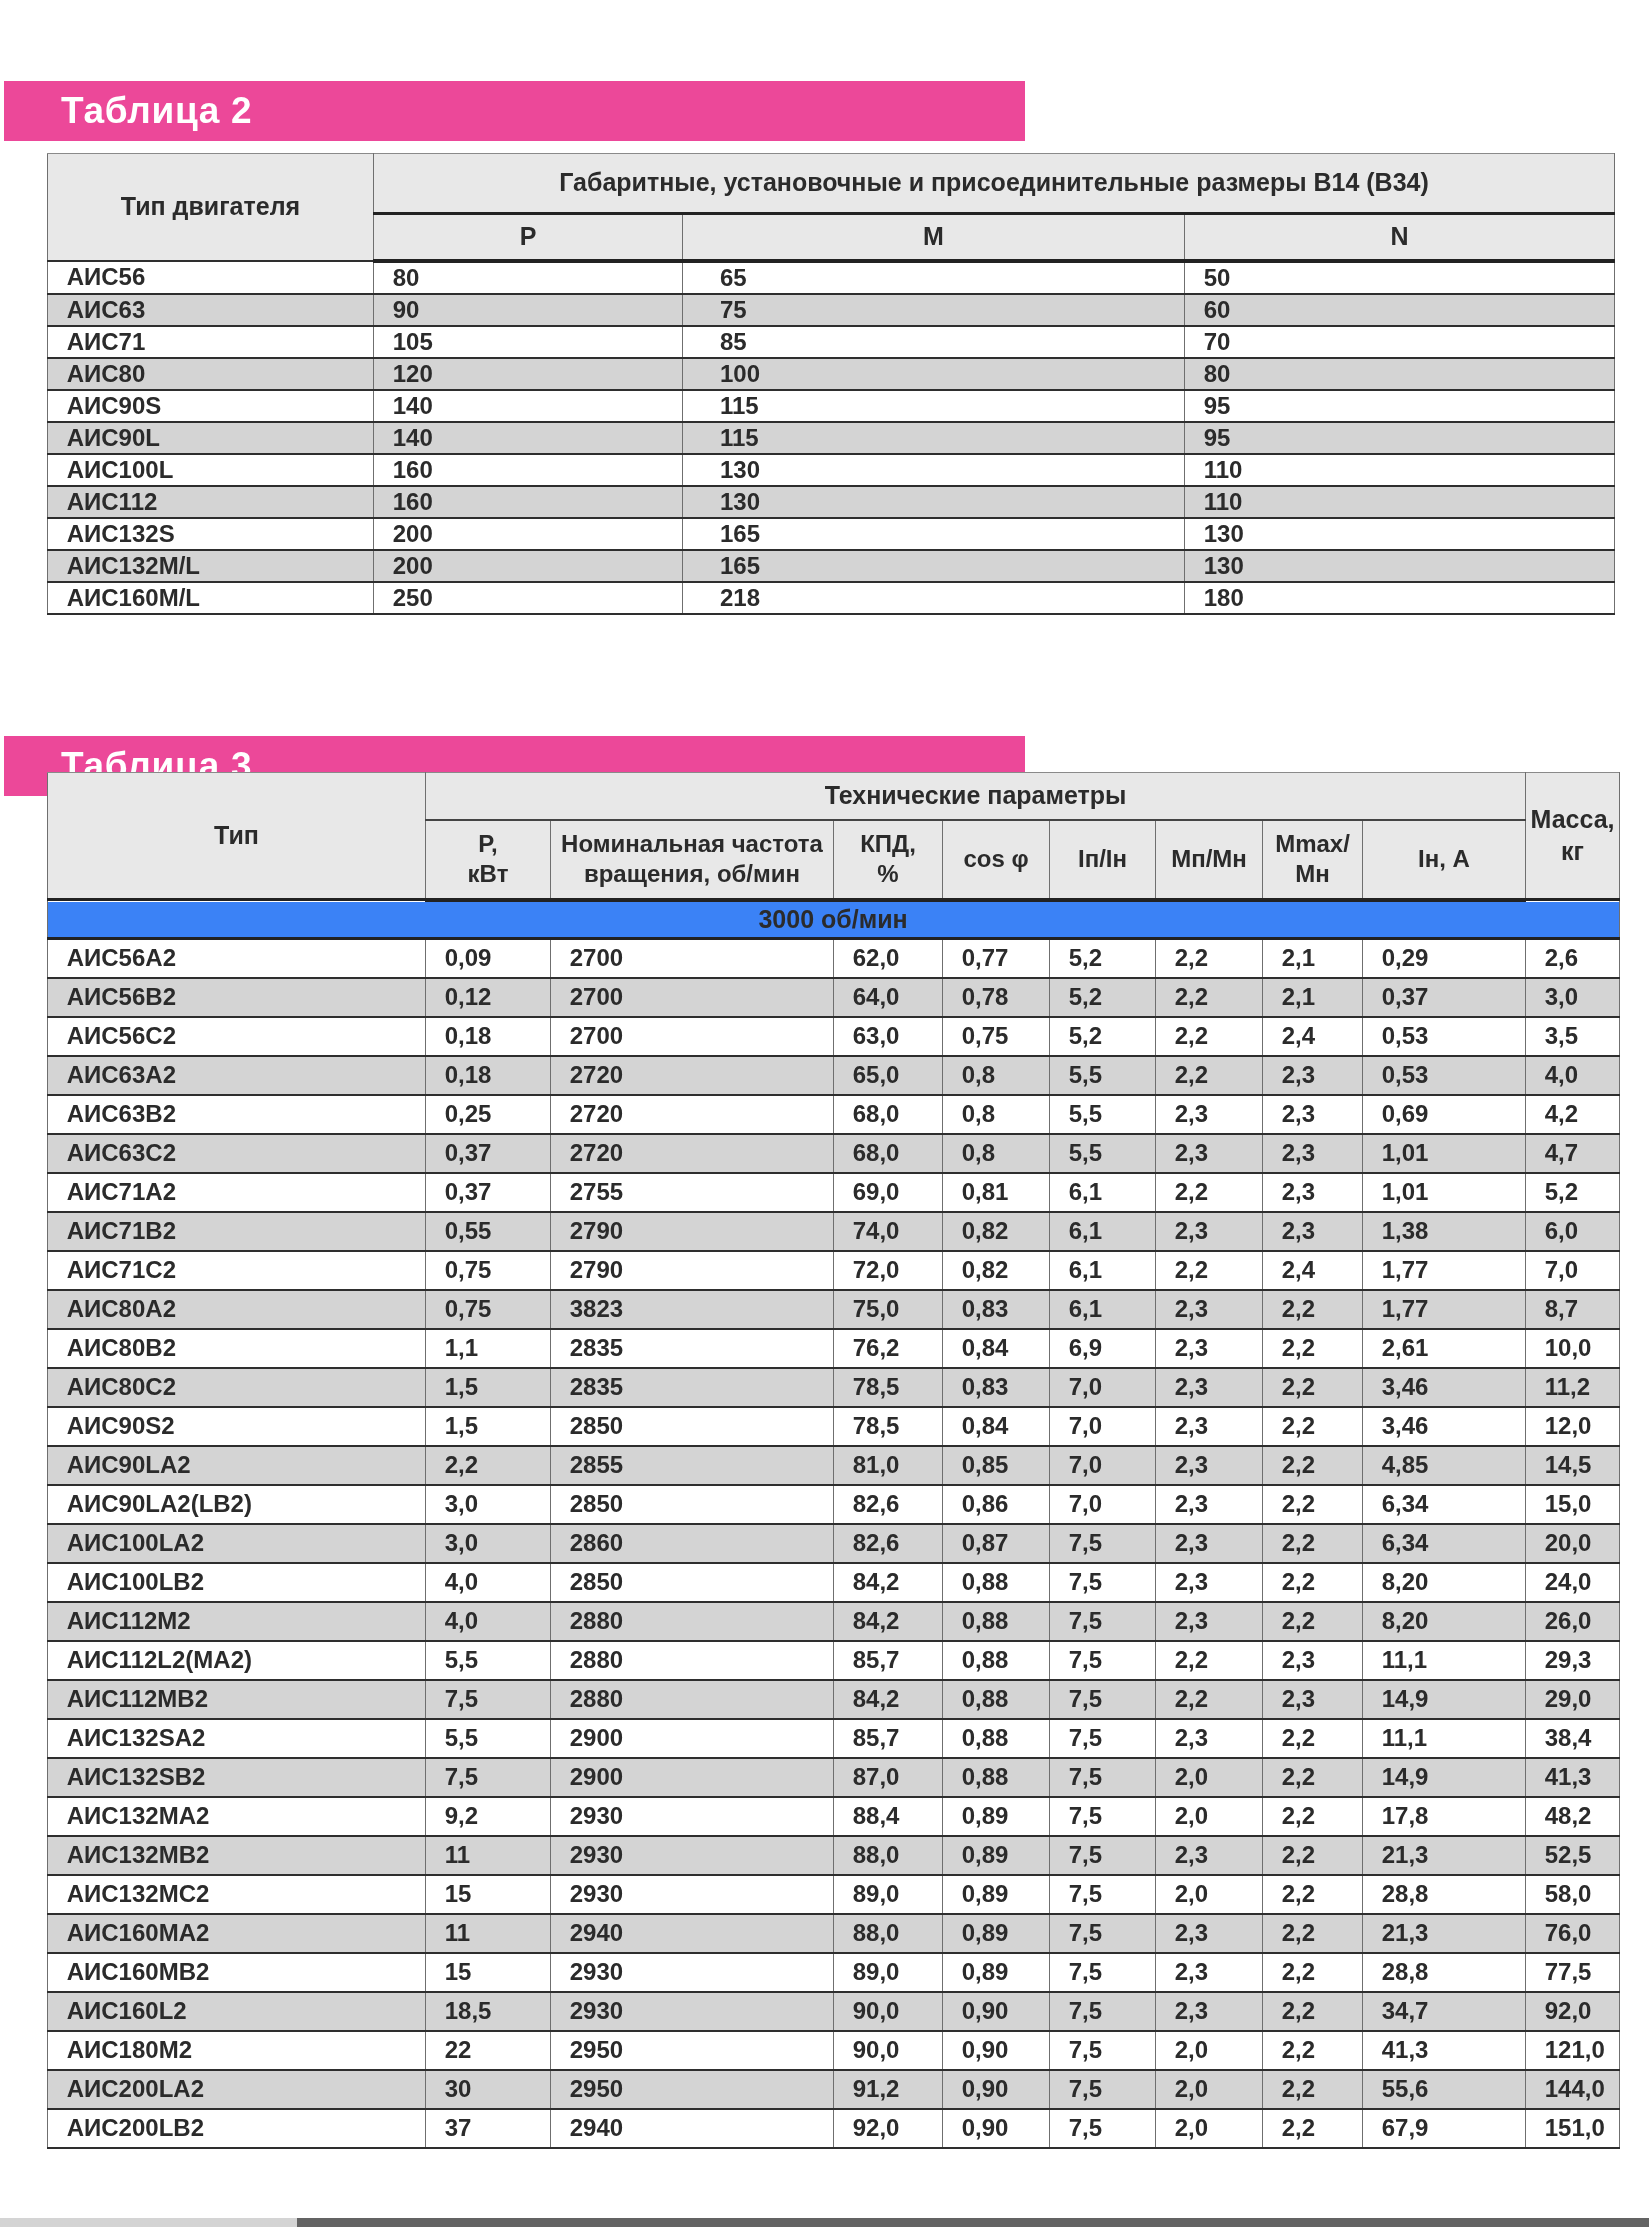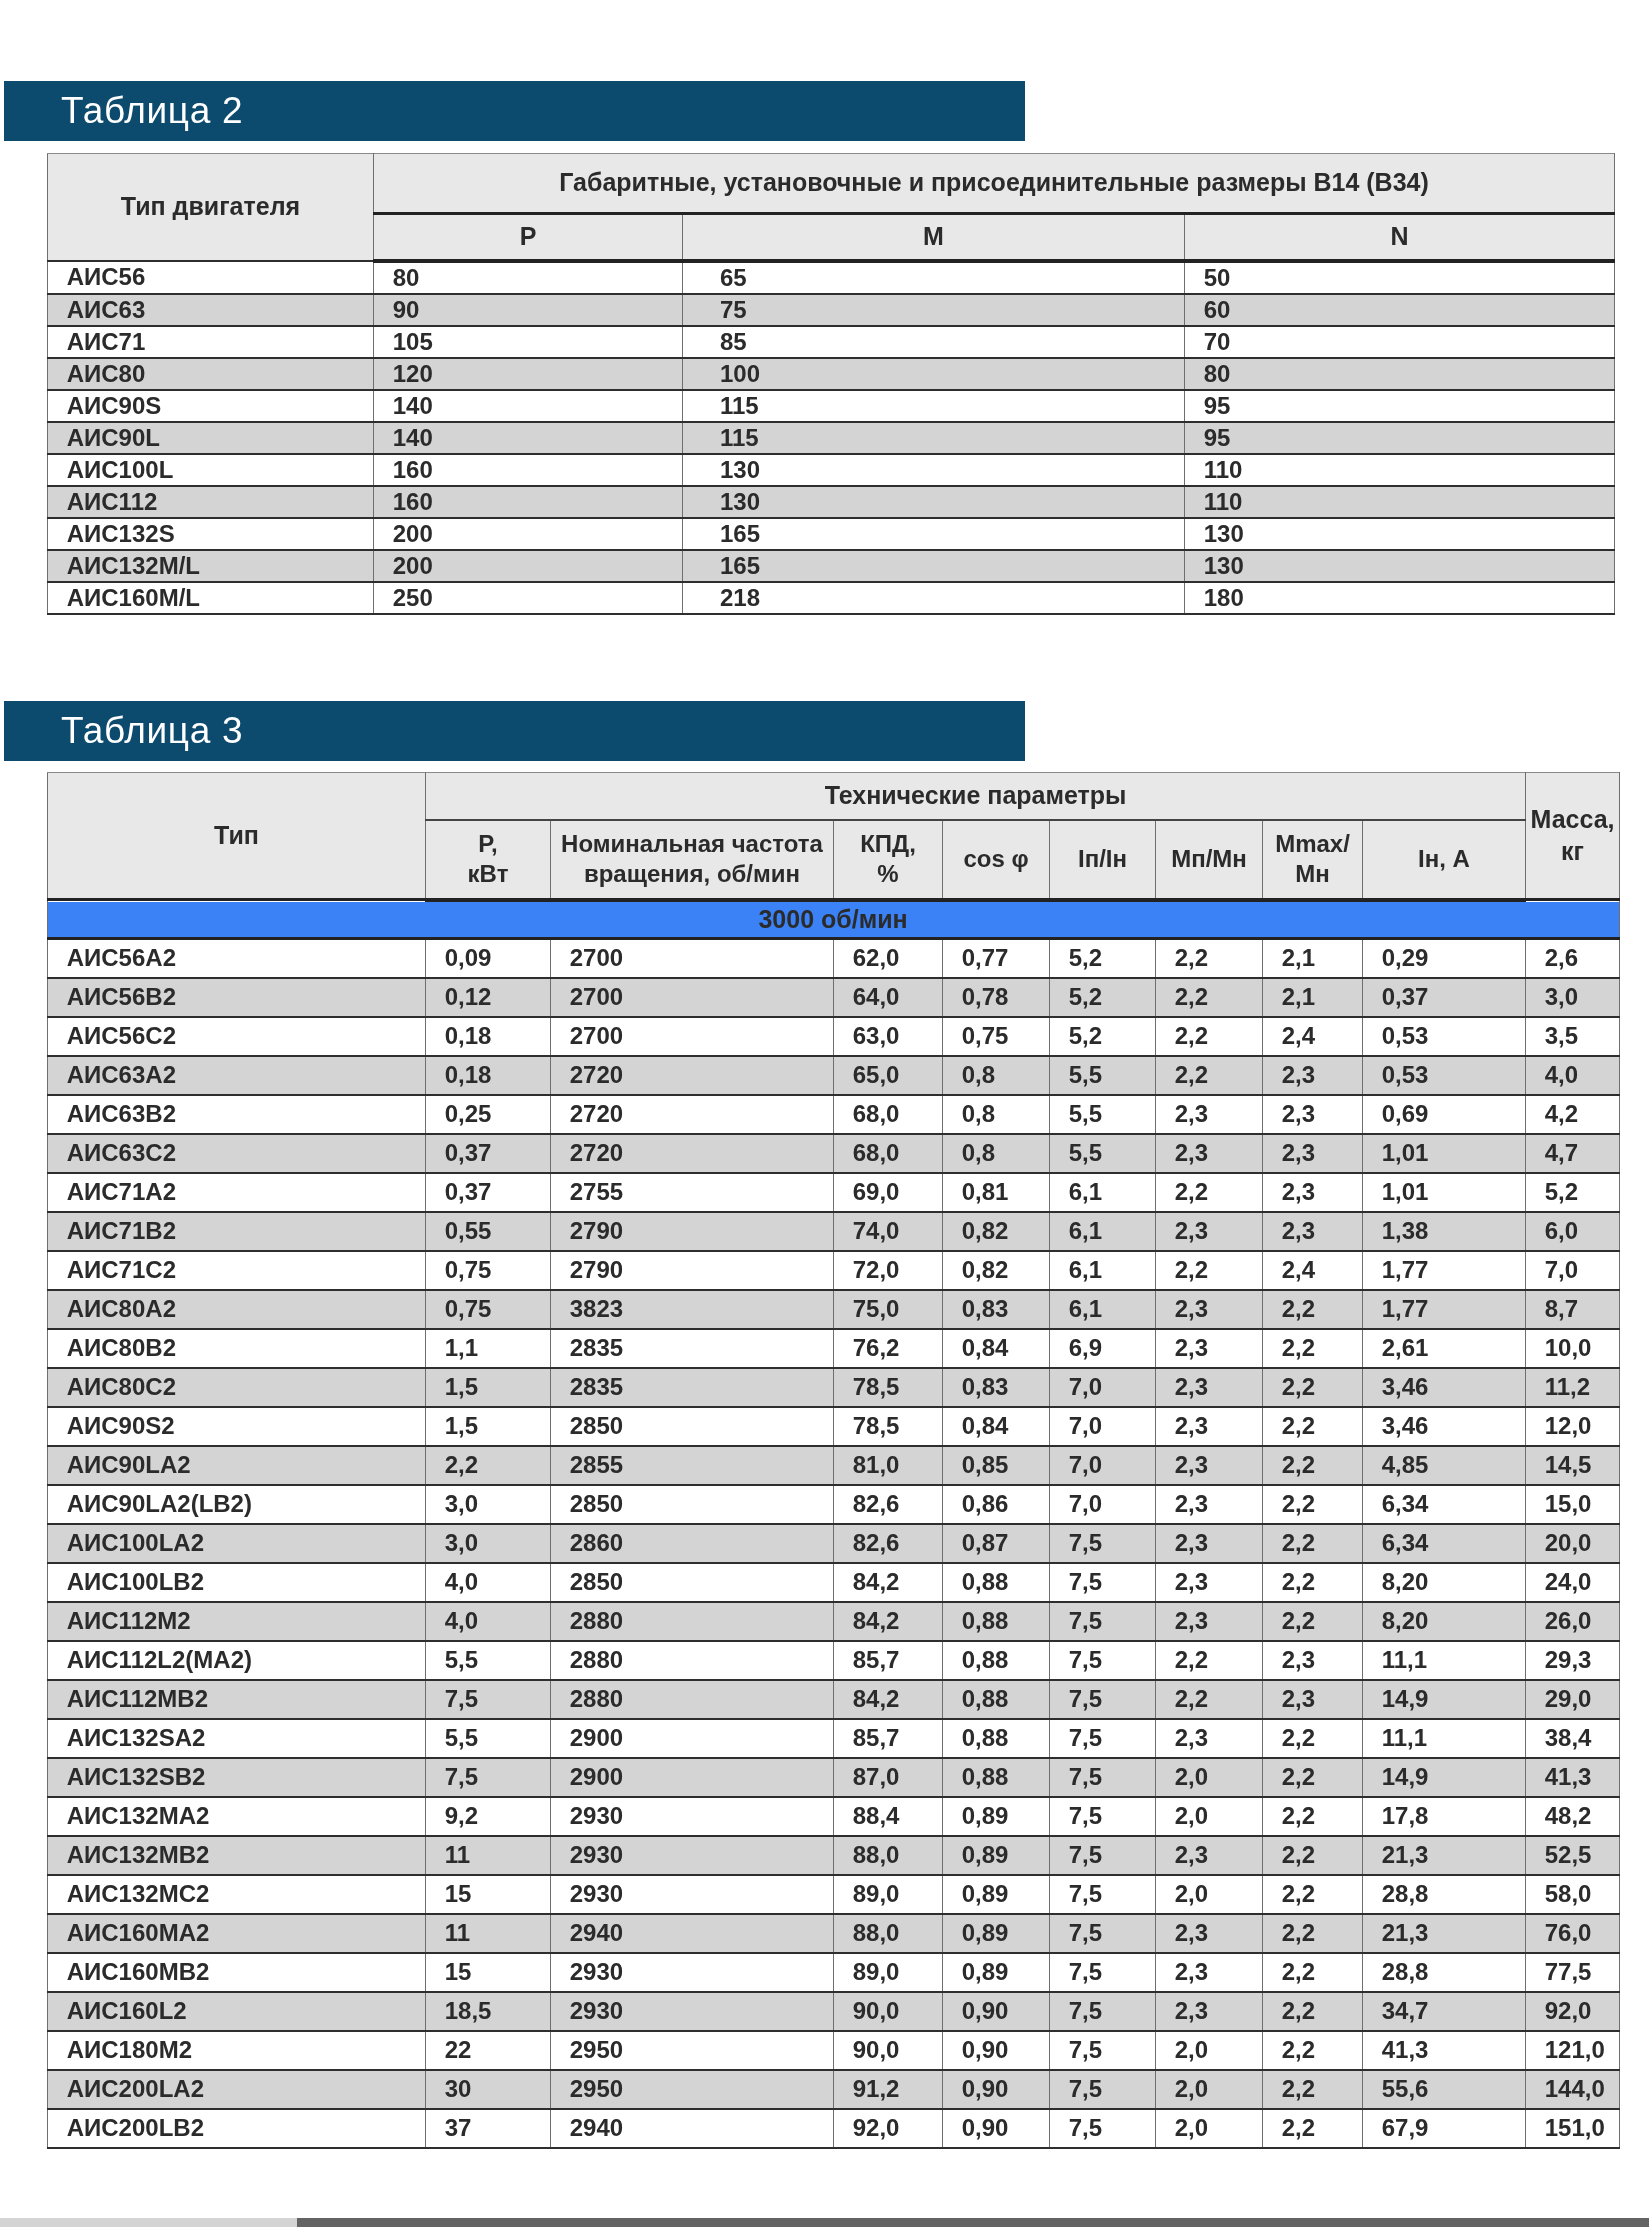--- a/index.html
+++ b/index.html
@@ -1,26 +1,26 @@
 <!DOCTYPE html>
 <html style="font-size:10.7px"><head>
 <meta charset="utf-8">
 <style>
   html,body{margin:0;padding:0;}
   body{
     width:1649px;height:2227px;position:relative;background:#ffffff;
     font-family:"Liberation Sans",sans-serif;color:#2b2b2b;overflow:hidden;
   }
   .titlebar{
-    position:absolute;left:4px;width:1021px;height:60px;background:#0c4a6e;
-    color:#ffffff;font-size:37px;font-weight:normal;display:flex;align-items:center;
+    position:absolute;left:4px;width:1021px;height:60px;background:#ec4899;
+    color:#ffffff;font-size:37px;font-weight:bold;display:flex;align-items:center;
     padding-left:57px;box-sizing:border-box;letter-spacing:0.7px;
   }
   #bar2{top:81px;}
-  #bar3{top:701px;}
+  #bar3{top:736px;}
   table{
     position:absolute;left:47px;border-collapse:collapse;table-layout:fixed;
     font-weight:bold;
   }
   #table2{top:153px;width:1568px;}
   #table3{top:772px;width:1572px;}
   th,td{
     border-left:1.3px solid #6f6f6f;border-right:1.3px solid #6f6f6f;
     box-sizing:border-box;overflow:hidden;
   }

